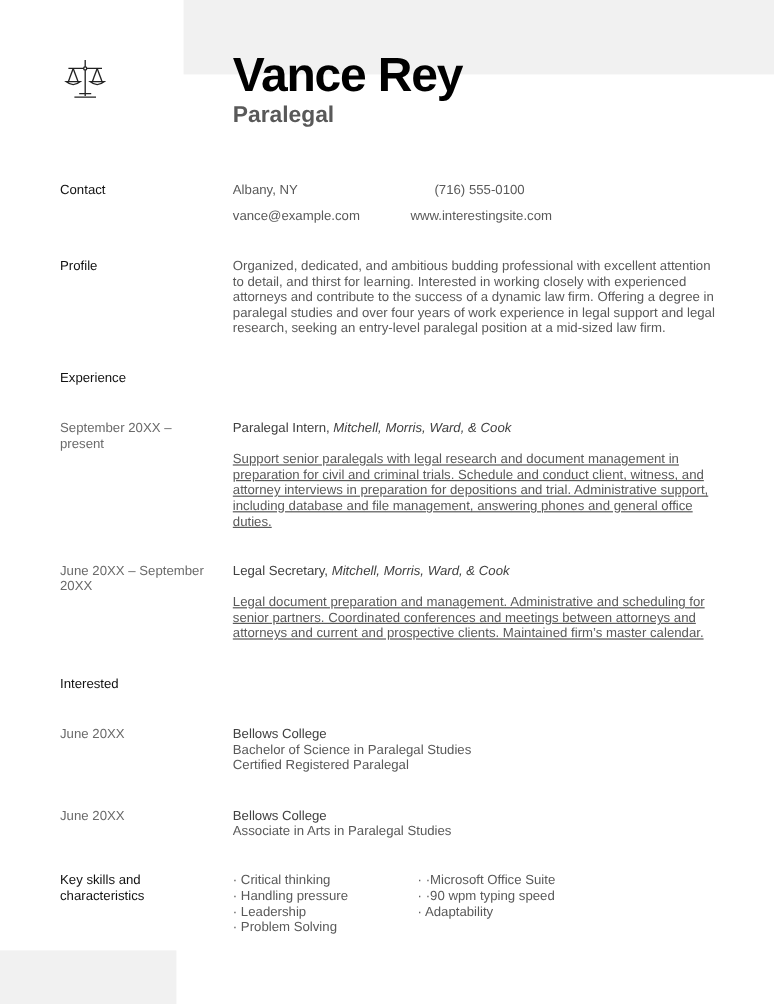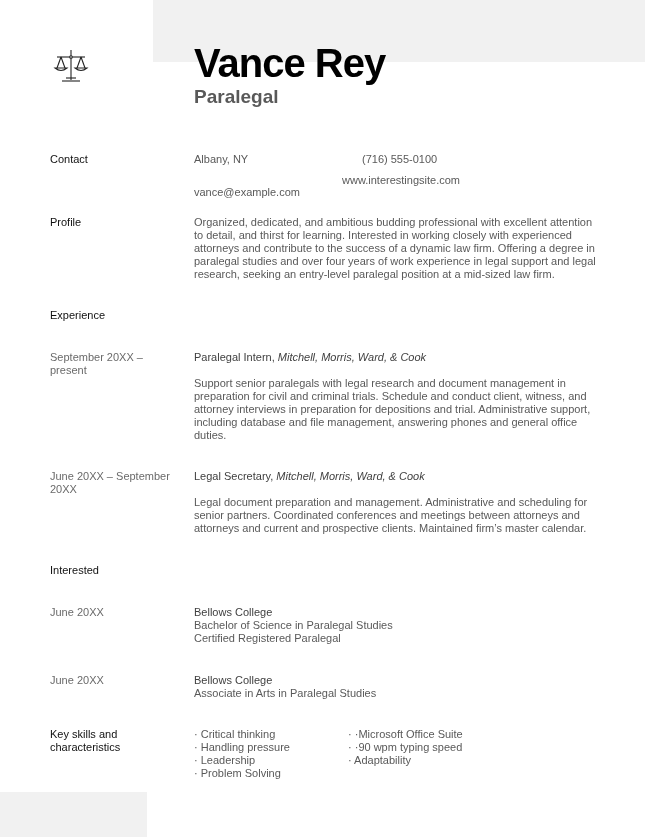--- a/index.html
+++ b/index.html
@@ -14,21 +14,21 @@
     .name { position: absolute; left: 194px; top: 41px; font-size: 40px; font-weight: 700; color: #000; letter-spacing: -1px; line-height: 44px; white-space: nowrap; }
     .role { position: absolute; left: 194px; top: 86px; font-size: 19px; font-weight: 700; color: #595959; line-height: 22px; }
 
     .label { position: absolute; left: 50px; font-size: 11px; font-weight: 400; color: #111; line-height: 13px; width: 110px; }
     .date { position: absolute; left: 50px; font-size: 11px; color: #6a6a6a; line-height: 13px; width: 130px; }
     .col { position: absolute; left: 194px; width: 410px; font-size: 11px; line-height: 13px; color: #595959; }
     .field { position: absolute; font-size: 11px; line-height: 13px; color: #595959; white-space: nowrap; }
 
     .job-title { color: #404040; font-size: 11px; line-height: 13px; }
     .job-title i { font-style: italic; }
-    .job-desc { margin-top: 13px; }
+    .job-desc { margin-top: 13px; text-decoration: underline; }
 
     .edu-school { color: #404040; }
     .skills { position: absolute; font-size: 11px; line-height: 13px; color: #595959; list-style: none; }
     .skills li { white-space: nowrap; }
   </style>
 </head>
 <body>
 
 <div class="block-top"></div>
 <div class="block-bottom"></div>
@@ -46,21 +46,21 @@
   <line x1="14" y1="30" x2="24" y2="30"></line>
   <line x1="10" y1="33" x2="28" y2="33"></line>
 </svg>
 
 <div class="name">Vance Rey</div>
 <div class="role">Paralegal</div>
 
 <div class="label" style="top:153px">Contact</div>
 <div class="field" style="left:194px;top:153px">Albany, NY</div>
 <div class="field" style="left:362px;top:153px">(716) 555-0100</div>
-<div class="field" style="left:194px;top:186px">vance@example.com</div>
+<div class="field" style="left:194px;top:174px">vance@example.com</div>
 <div class="field" style="left:342px;top:174px">www.interestingsite.com</div>
 
 <div class="label" style="top:216px">Profile</div>
 <div class="col" style="top:216px">Organized, dedicated, and ambitious budding professional with excellent attention to detail, and thirst for learning. Interested in working closely with experienced attorneys and contribute to the success of a dynamic law firm. Offering a degree in paralegal studies and over four years of work experience in legal support and legal research, seeking an entry-level paralegal position at a mid-sized law firm.</div>
 
 <div class="label" style="top:309px">Experience</div>
 
 <div class="date" style="top:351px;width:110px">September 20XX – present</div>
 <div class="col" style="top:351px">
   <div class="job-title">

